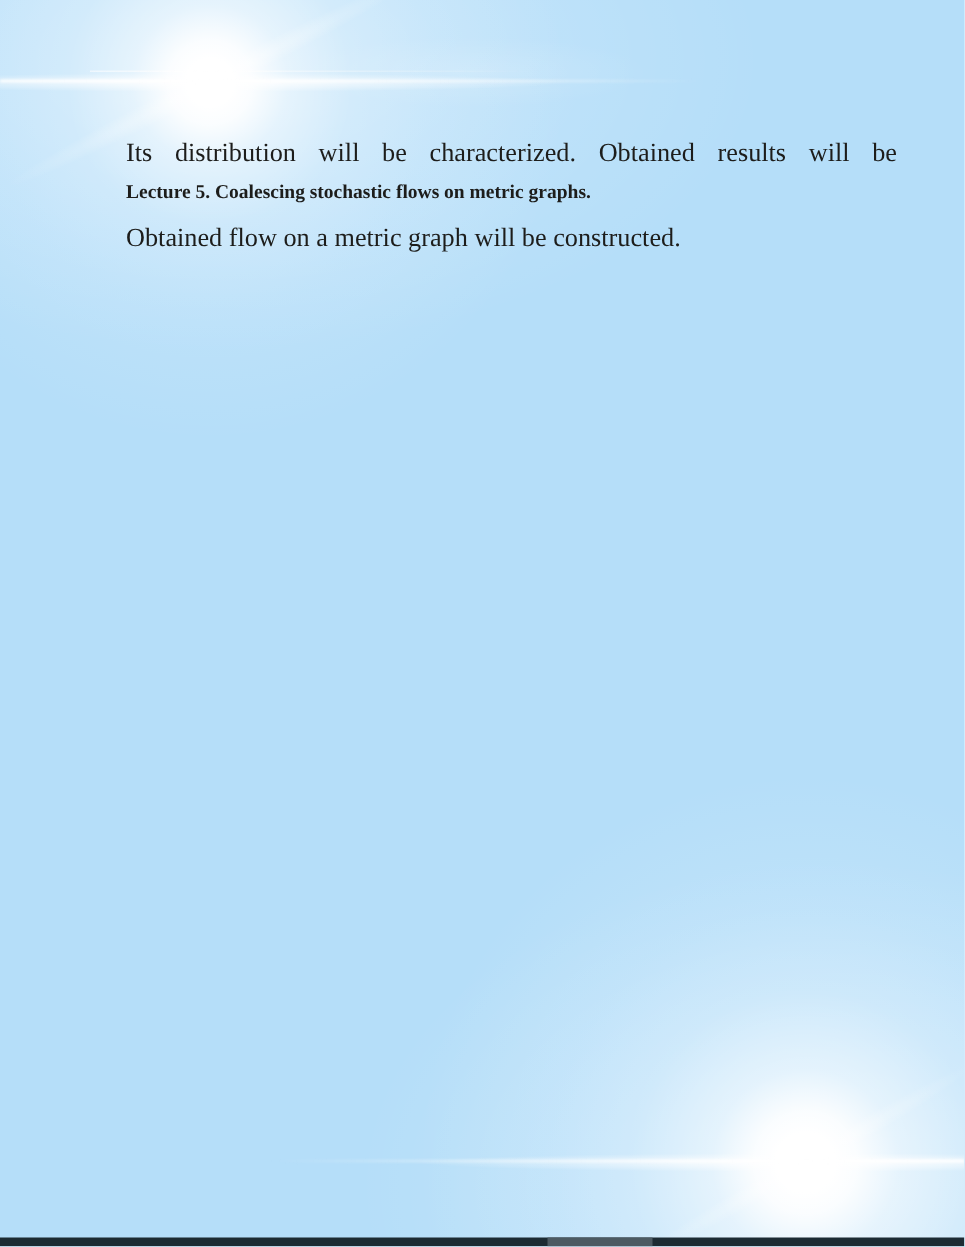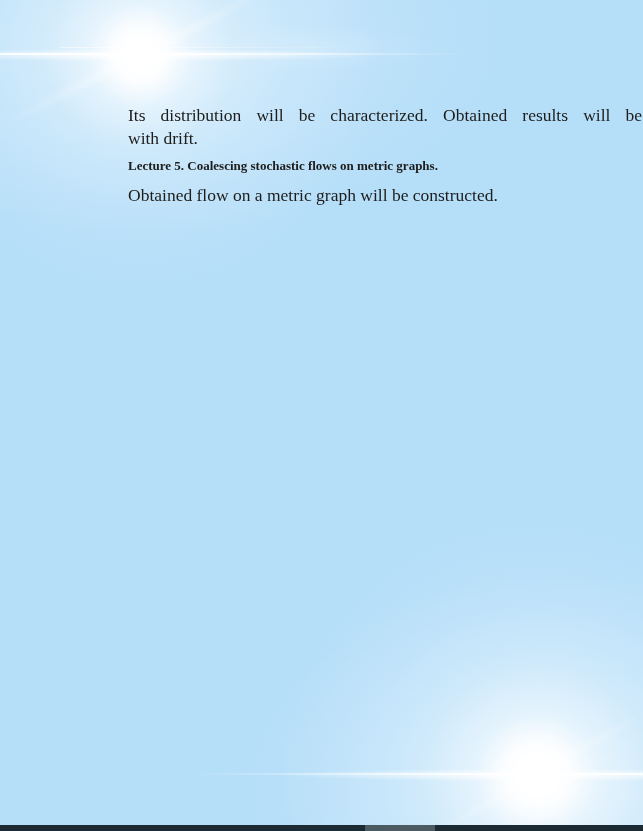--- a/index.html
+++ b/index.html
@@ -86,25 +86,24 @@
   .ray-bottom {
     left: 347px; top: 764px; width: 380px; height: 22px;
     background: radial-gradient(ellipse 50% 50% at 50% 50%,
       rgba(255,255,255,0.32), rgba(255,255,255,0) 70%);
     transform: rotate(-30deg);
   }
 
   
   .content {
     position: absolute;
-    left: 84px; top: 104px; width: 514px;
+    left: 84px; top: 90px; width: 514px;
     color: var(--text);
     font-size: 17.5px;
     line-height: 23.4px;
-    margin-left: 44px;
   }
   .content p { margin: 0 0 3px 0; }
   .line { display: block; }
   .line.just { text-align: justify; text-align-last: justify; }
   .heading {
     font-weight: bold;
     font-size: 13px;
     line-height: 23.4px;
     margin: 2px 0 7px 0;
   }
@@ -133,21 +132,20 @@
   <div class="streak streak-core-top"></div>
 
   <div class="fx flare-bottom"></div>
   <div class="ray ray-bottom"></div>
   <div class="streak streak-soft-bottom"></div>
   <div class="streak streak-core-bottom"></div>
 
   <div class="content">
     <p>
       <span class="line just">Its distribution will be characterized. Obtained results will be</span>
-      <span class="line">with drift.</span>
     </p>
 
     <div class="heading">Lecture 5. Coalescing stochastic flows on metric graphs.</div>
 
     <p>
       <span class="line">Obtained flow on a metric graph will be constructed.</span>
     </p>
   </div>
 
   <div class="taskbar">

